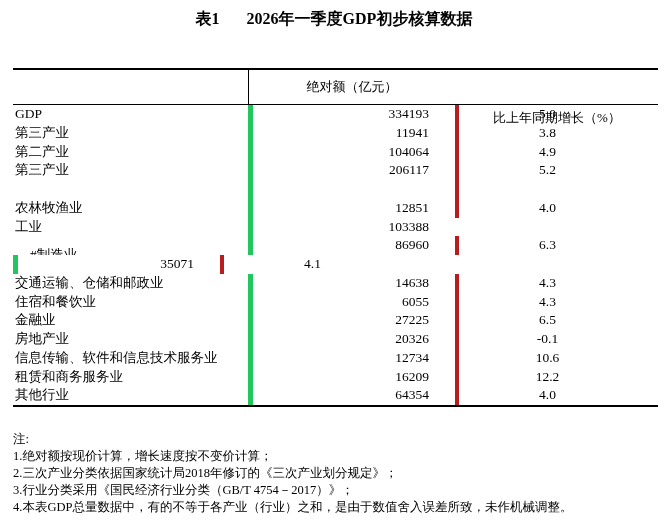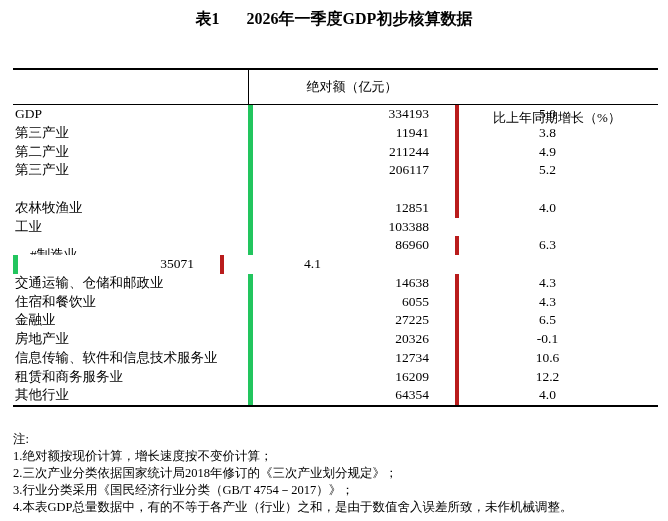--- a/index.html
+++ b/index.html
@@ -58,21 +58,21 @@
         <div class="td v">334193</div>
         <div class="td g">5.0</div>
       </div>
       <div class="tr bold">
         <div class="td l">第三产业</div>
         <div class="td v">11941</div>
         <div class="td g">3.8</div>
       </div>
       <div class="tr bold">
         <div class="td l">第二产业</div>
-        <div class="td v">211244</div>
+        <div class="td v">104064</div>
         <div class="td g">4.9</div>
       </div>
       <div class="tr bold">
         <div class="td l">第三产业</div>
         <div class="td v">206117</div>
         <div class="td g">5.2</div>
       </div>
 
       <div class="tr">
         <div class="td l"></div>

